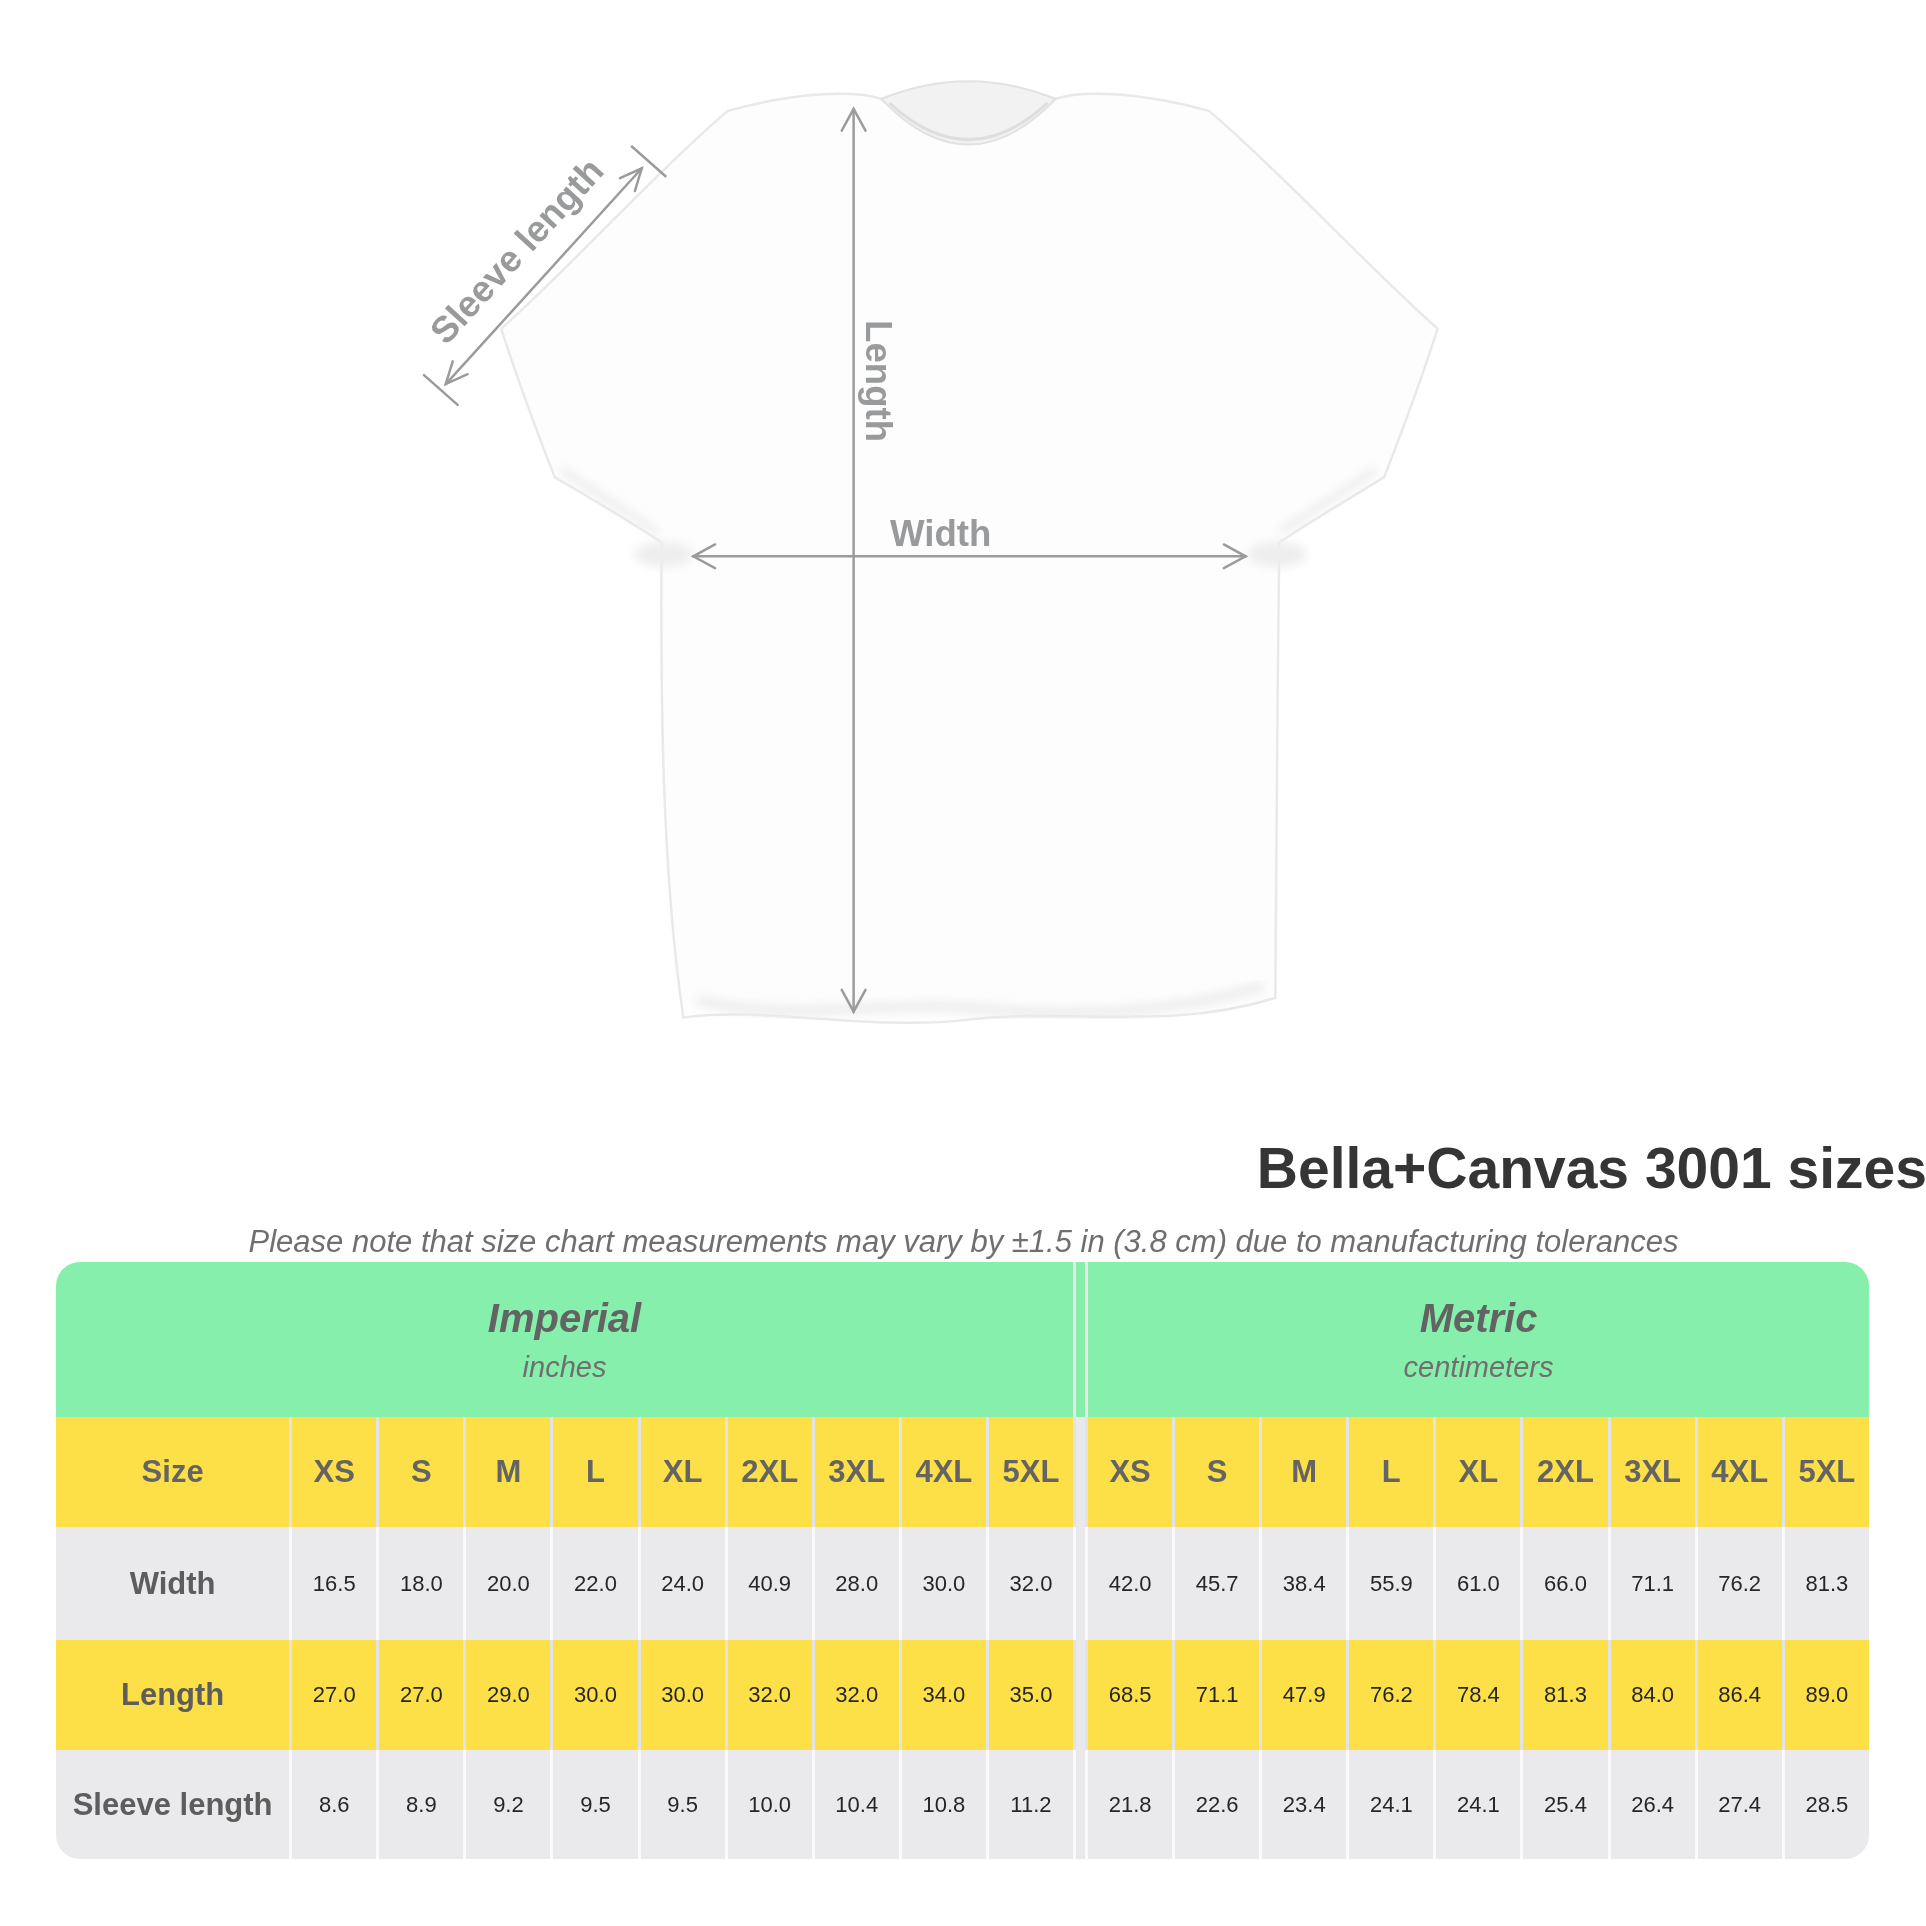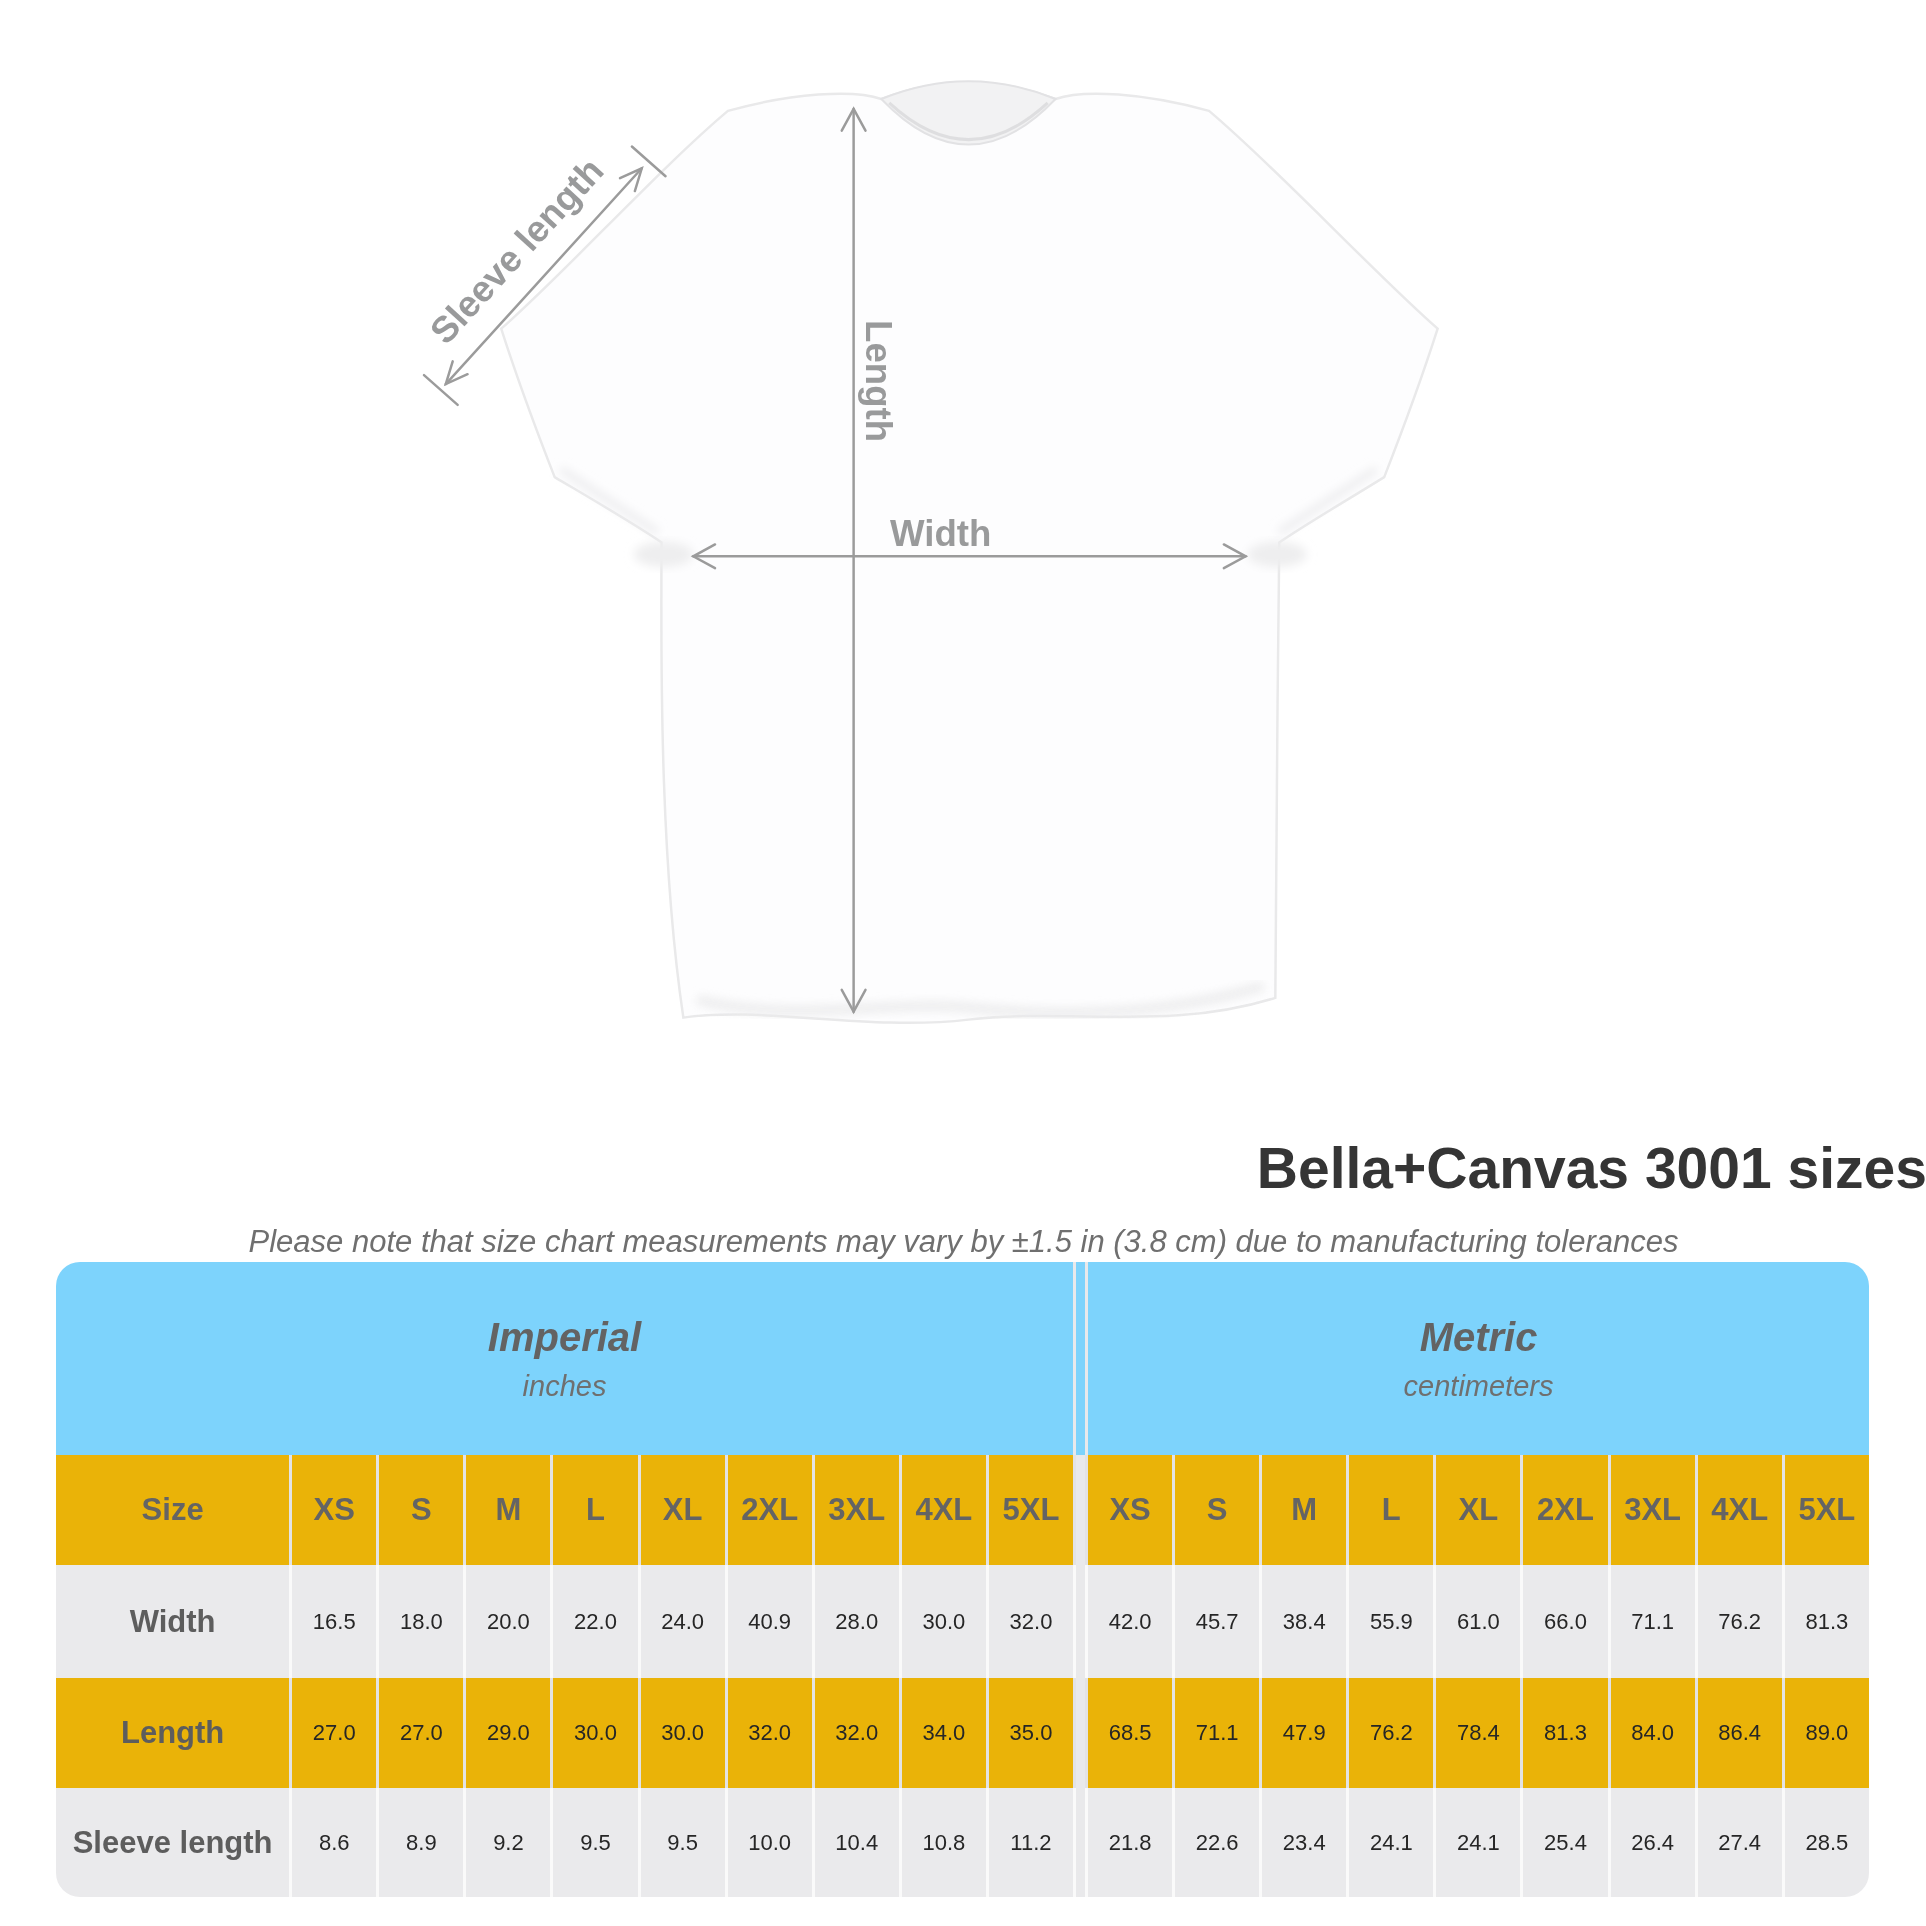--- a/index.html
+++ b/index.html
@@ -18,27 +18,27 @@
   .page-note{position:absolute;left:0;top:1224px;width:100%;text-align:center;
              font-size:31px;font-style:italic;color:#6f6f6f;}
 
   
   .size-table{position:absolute;left:56px;top:1262px;width:1813px;
               border-collapse:separate;border-spacing:0;table-layout:fixed;}
   .size-table td,.size-table th{padding:0;text-align:center;vertical-align:middle;
               border-left:3px solid transparent;font-weight:400;}
   .size-table tr td:first-child,.size-table tr th:first-child{border-left:none;}
 
-  .row-white th,.row-white td{background:#eab308;border-left-color:#e3e3e5;}
+  .row-white th,.row-white td{background:#fde047;border-left-color:#e3e3e5;}
   .row-gray  th,.row-gray  td{background:#eaeaec;border-left-color:#fafafa;}
   .row-white td.gap,.row-gray td.gap{background:#e9e9eb;}
   .row-white td.gap{border-left-color:#e3e3e5;}
   .row-gray  td.gap{border-left-color:#fafafa;}
 
-  .group-row td{background:#7dd3fc;height:193px;border-left-color:#e9e9eb;}
+  .group-row td{background:#86efac;height:155px;border-left-color:#e9e9eb;}
   .group-row td:first-child{border-top-left-radius:24px;}
   .group-row td:last-child{border-top-right-radius:24px;}
   .group-name{font-size:40px;font-weight:700;font-style:italic;color:#636363;}
   .group-unit{font-size:29px;font-style:italic;color:#6f6f6f;margin-top:10px;}
 
   .header-row th{height:110px;font-size:31px;font-weight:700;color:#646464;}
   .data-row td{height:111px;font-size:22px;color:#262626;}
   .data-row th{font-size:31px;font-weight:700;color:#5d5d5d;}
   .row-width th,.row-width td{height:113px;}
   .row-length th,.row-length td{height:110px;}

